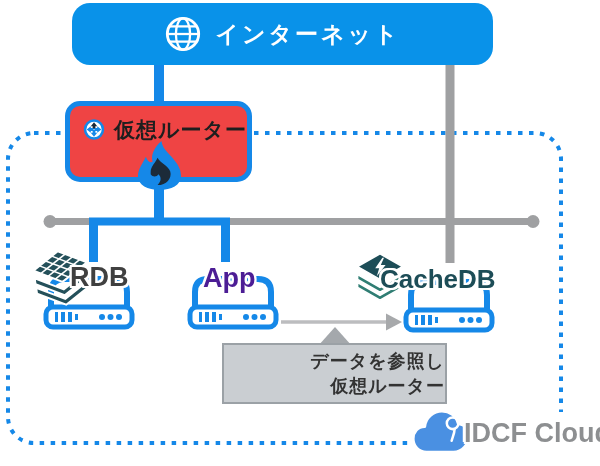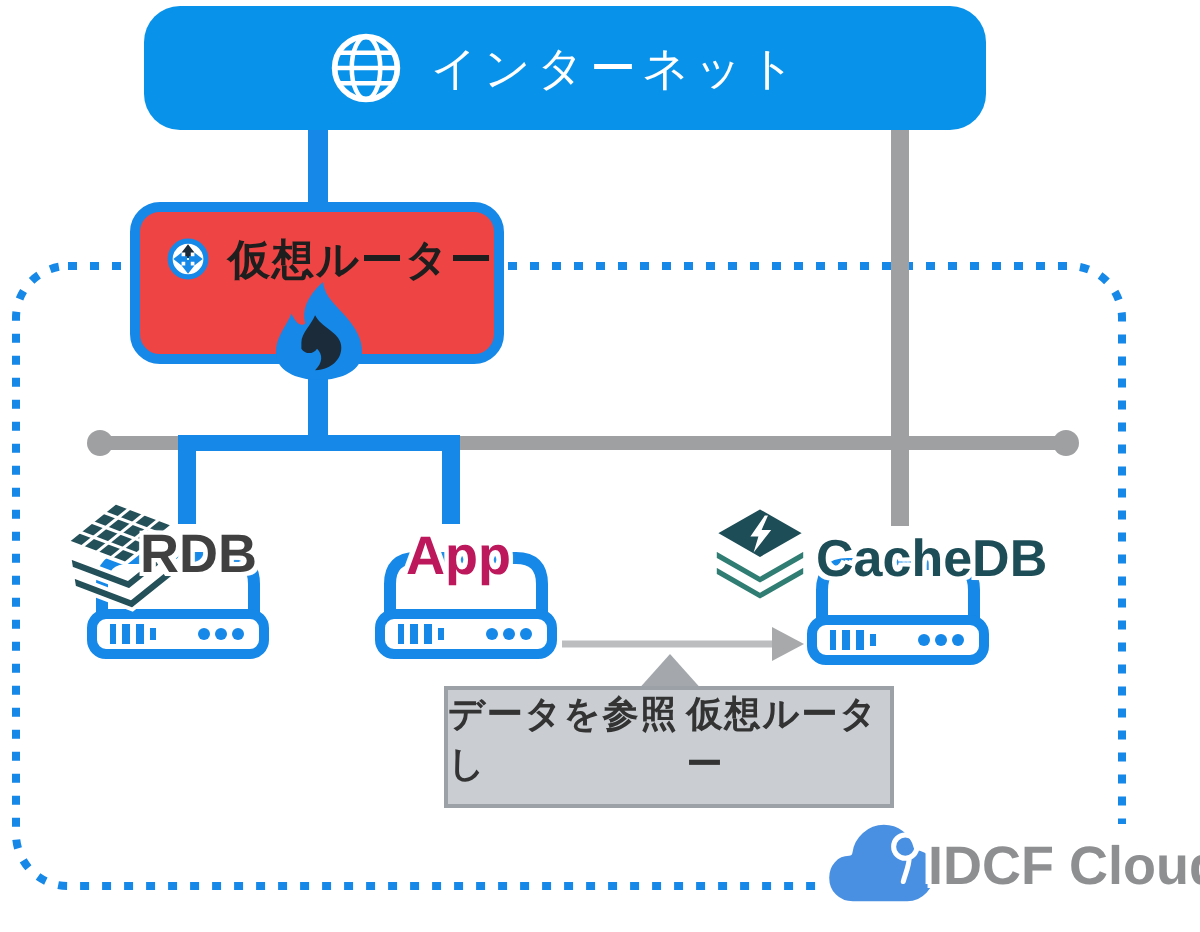--- a/index.html
+++ b/index.html
@@ -8,47 +8,47 @@
     font-family:"Liberation Sans","DejaVu Sans",sans-serif;
   }
   #bg-layer{position:absolute;left:0;top:0;z-index:1;}
   .abs{position:absolute;box-sizing:border-box;}
 
   
   #internet-banner{
     left:72px;top:3px;width:421px;height:62px;border-radius:18px;background:#0992e9;
     display:flex;align-items:center;justify-content:center;gap:13px;z-index:3;
   }
-  #internet-label{color:#fff;font-size:23px;font-weight:normal;letter-spacing:3px;}
+  #internet-label{color:#fff;font-size:23px;font-weight:bold;letter-spacing:3px;}
 
   
   #router-box{
     left:65px;top:101px;width:187px;height:81px;background:#ef4444;
     border:5px solid #1588e8;border-radius:15px;z-index:3;
     display:flex;align-items:center;gap:9px;padding:0 0 24px 13px;
   }
   #router-label{color:#1e1e1e;font-size:21px;font-weight:bold;letter-spacing:1px;white-space:nowrap;}
   #flame-wrap{left:136px;top:141px;width:47px;height:49px;z-index:4;}
 
   
   .server-wrap{z-index:2;}
   .halo-label{
     position:absolute;z-index:3;font-weight:bold;white-space:nowrap;
     text-shadow:-2px -2px 0 #fff,2px -2px 0 #fff,-2px 2px 0 #fff,2px 2px 0 #fff,
                  0 -2px 0 #fff,0 2px 0 #fff,-2px 0 0 #fff,2px 0 0 #fff,0 0 3px #fff;
   }
   #rdb-label{left:70px;top:262px;font-size:27px;color:#404040;}
-  #app-label{left:203px;top:263px;font-size:27px;color:#be185d;}
-  #cachedb-label{left:408px;top:264px;font-size:26px;color:#1d4d57;}
+  #app-label{left:203px;top:263px;font-size:27px;color:#4c1d95;}
+  #cachedb-label{left:380px;top:264px;font-size:26px;color:#1d4d57;}
   .db-icon{z-index:3;}
 
   
   #callout-box{
     left:222px;top:343px;width:225px;height:61px;background:#caced2;border:2px solid #9ba1a6;
-    z-index:2;display:flex;flex-direction:row;align-items:flex-start;justify-content:center;
+    z-index:2;display:flex;flex-direction:column;align-items:flex-end;justify-content:center;
     font-size:18px;font-weight:bold;color:#333;line-height:25px;letter-spacing:1px;
   }
 
   
   #logo-backing{left:418px;top:412px;width:182px;height:54px;background:#fff;border-radius:16px;z-index:4;}
   #cloud-icon-wrap{left:410px;top:404px;width:62px;height:58px;z-index:5;}
   #idcf-label{
     left:464px;top:418px;z-index:5;font-size:27px;font-weight:bold;color:#8d8f91;white-space:nowrap;
     text-shadow:-2px -2px 0 #fff,2px -2px 0 #fff,-2px 2px 0 #fff,2px 2px 0 #fff,
                  0 -3px 0 #fff,0 3px 0 #fff,-3px 0 0 #fff,3px 0 0 #fff;

